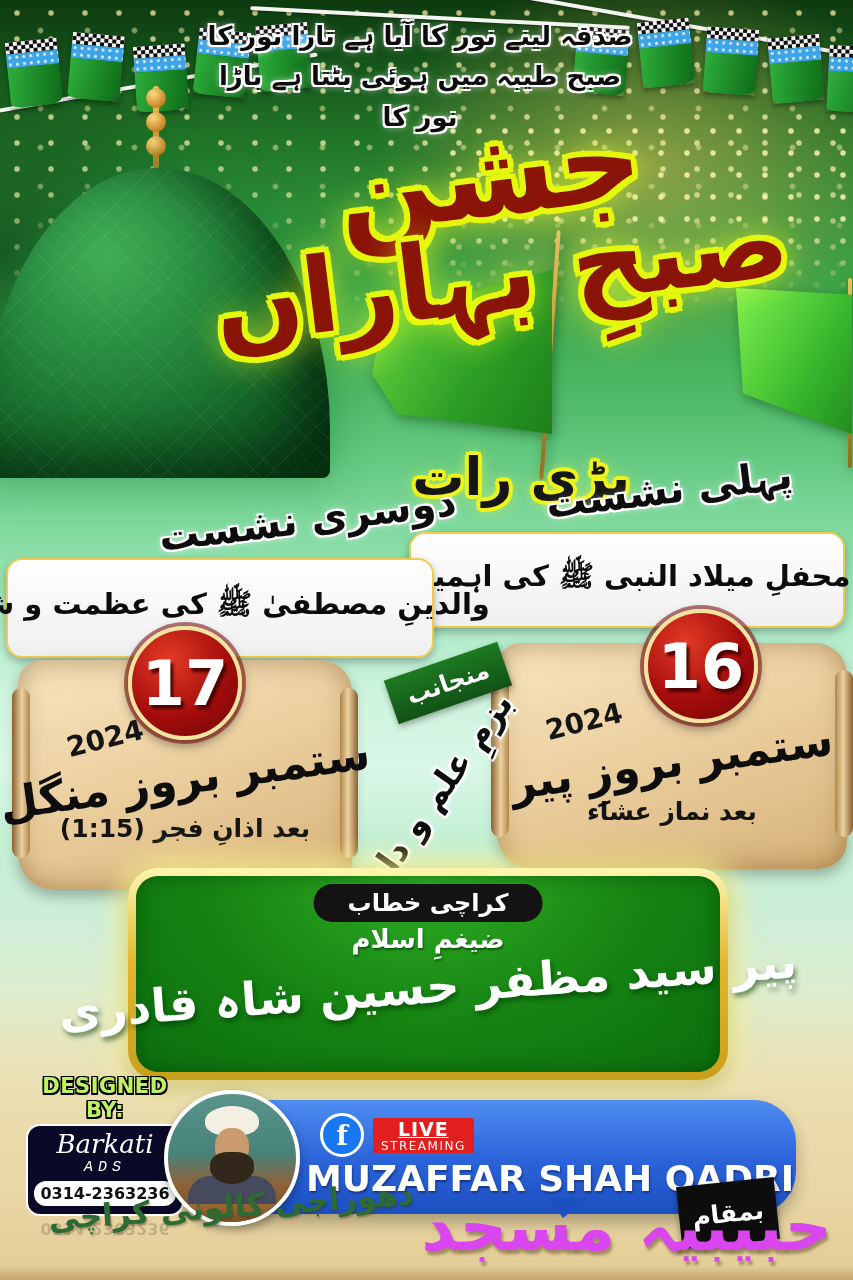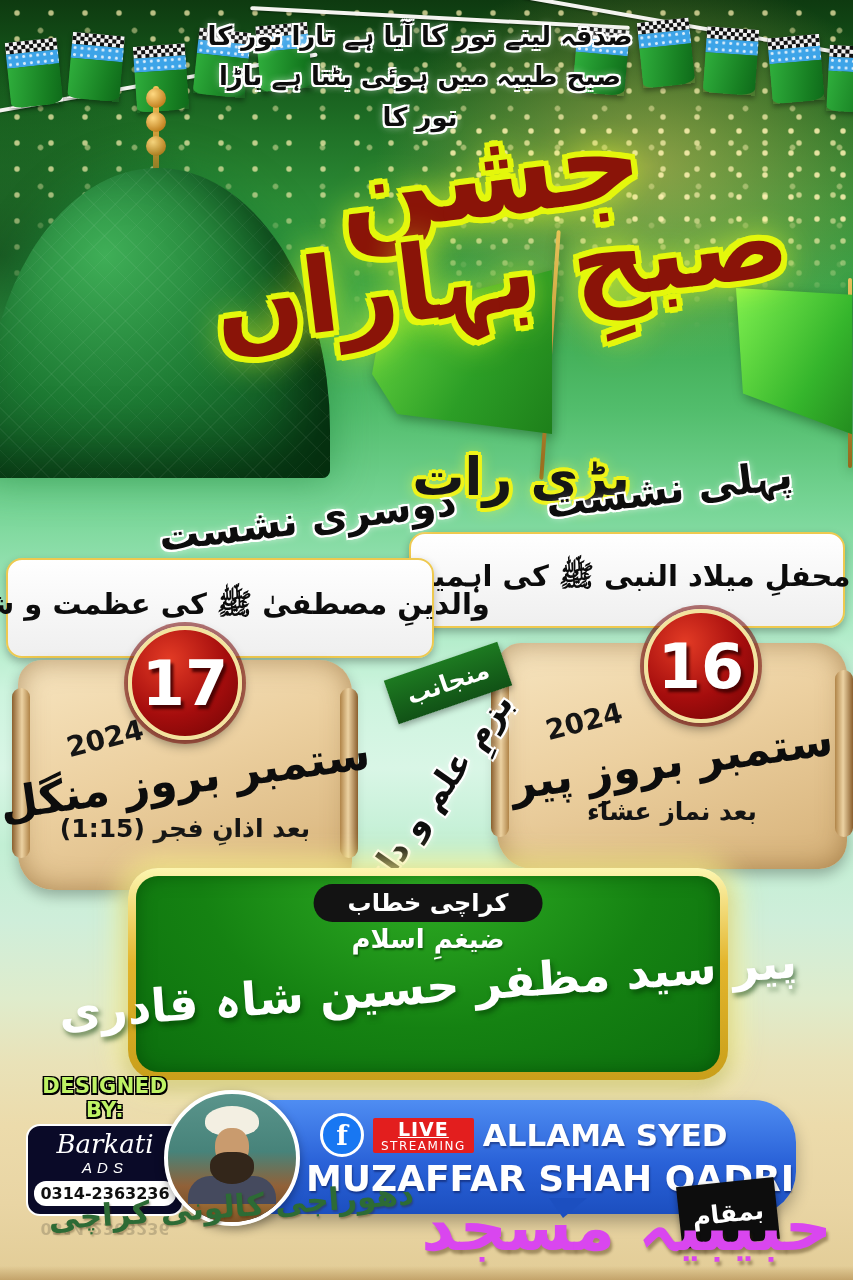--- a/index.html
+++ b/index.html
@@ -110,21 +110,21 @@
     background:#131313;color:#fff;padding:5px 34px;border-radius:22px;font-size:24px;font-weight:bold;white-space:nowrap;}
   .gb-hon{margin-top:48px;color:#fff;font-size:26px;font-weight:bold;
     text-shadow:1px 2px 2px rgba(0,50,0,.6);}
   .gb-name{color:#fff;font-size:46px;font-weight:bold;white-space:nowrap;margin-top:6px;
     transform:rotate(-4deg);text-shadow:2px 4px 5px rgba(0,55,0,.55);}
   
   .des{position:absolute;top:1074px;left:26px;width:158px;z-index:7;text-align:center;}
   .des-label{font-size:21px;font-weight:bold;color:#bef264;letter-spacing:.5px;}
   .des-box{margin-top:2px;background:#0a0a28;border:2px solid #fff;border-radius:14px;padding:5px 6px 8px;}
   .des-name{font-family:"DejaVu Serif",serif;font-style:italic;font-size:26px;color:#fff;line-height:1;}
-  .des-type{font-family:Liberation Sans, sans-serif;font-style:italic;font-size:15px;color:#fff;letter-spacing:5px;margin-top:2px;}
+  .des-type{font-family:Liberation Mono, monospace;font-style:italic;font-size:15px;color:#fff;letter-spacing:5px;margin-top:2px;}
   .des-phone{margin-top:5px;background:#fff;border-radius:12px;font-size:16px;font-weight:bold;color:#101010;padding:3px 2px;}
   .des-refl{margin-top:3px;transform:scaleY(-1);opacity:.18;font-size:16px;font-weight:bold;color:#101010;}
   
   .fb{position:absolute;top:1100px;left:208px;width:588px;height:114px;z-index:7;border-radius:42px;
     background:linear-gradient(180deg,#4f8df2,#2a62d8 55%,#1c4fc0);
     box-shadow:0 8px 16px rgba(0,0,0,.28);}
   .fb-tail{position:absolute;bottom:-18px;left:58%;width:0;height:0;
     border:14px solid transparent;border-top:20px solid #1c4fc0;border-right-width:24px;}
   .photo{position:absolute;left:-44px;top:-10px;width:128px;height:128px;border-radius:50%;
     border:4px solid #fff;overflow:hidden;box-shadow:0 4px 10px rgba(0,0,0,.35);
@@ -302,21 +302,20 @@
         <div class="turban"></div>
       <div class="face"></div>
         <div class="beard"></div>
     </div>
     <div class="fb-row">
       <div class="fb-circle">f</div>
       <div class="live-badge">
         <div class="live-top">LIVE</div>
         <div class="live-sub">STREAMING</div>
       </div>
-      <div class="fb-name1">ALLAMA SYED</div>
     </div>
     <div class="fb-name2">MUZAFFAR SHAH QADRI</div>
   </div>
 
   <div class="venue-tag ur">بمقام</div>
   <div class="venue-addr ur">دھوراجی کالونی کراچی</div>
   <div class="venue-name ur">حبیبیہ مسجد</div>
   <div class="bottom-strip"></div>
 </div>
 

